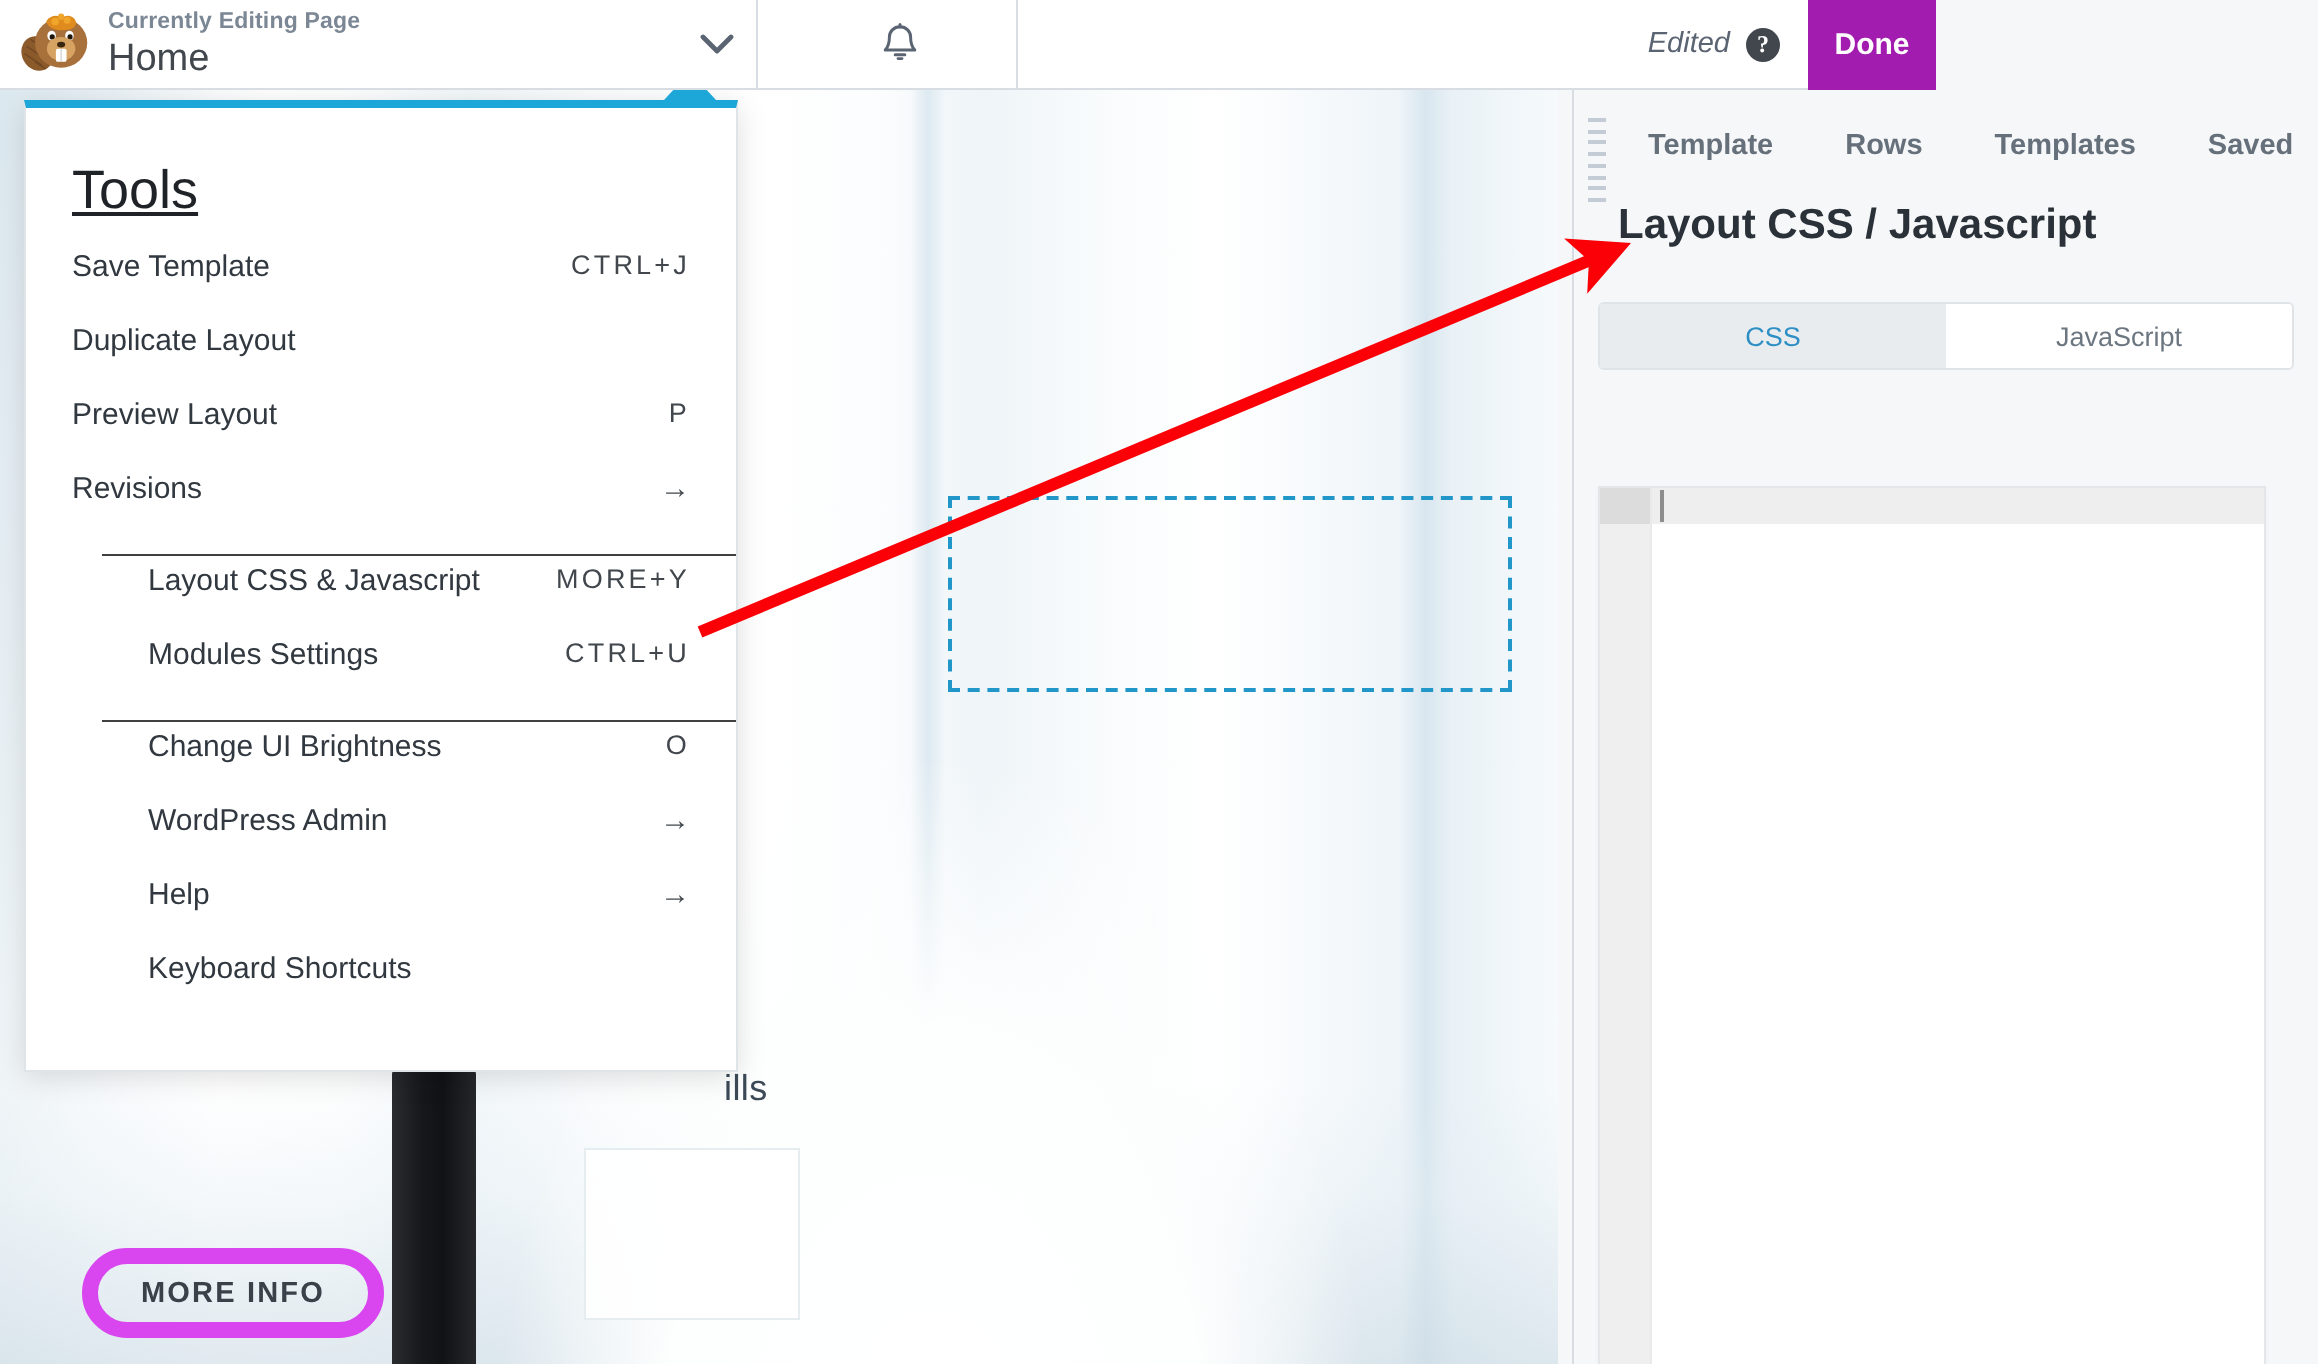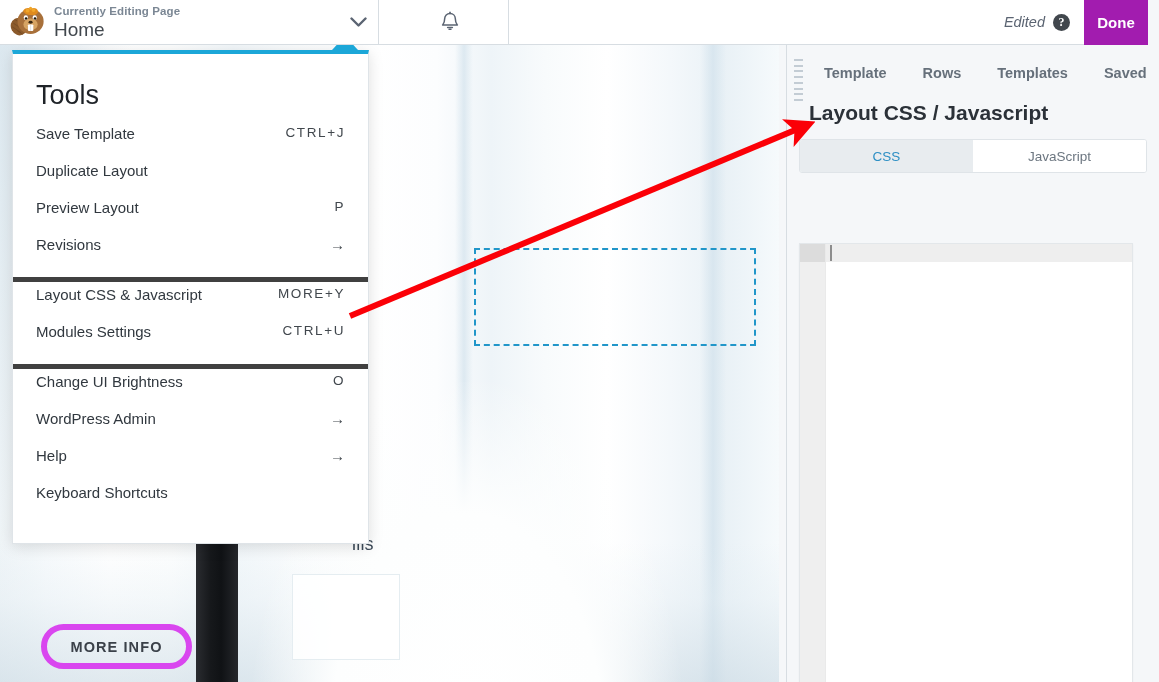--- a/index.html
+++ b/index.html
@@ -6,21 +6,21 @@
   html, body {
     width: 1159px; height: 682px;
     font-family: "Liberation Sans", sans-serif;
     overflow: hidden;
     background: #f5f7f9;
   }
   #app { position: relative; width: 1159px; height: 682px; }
 
   
   .topbar {
-    position: absolute; top: 0; left: 0; width: 1148px; height: 45px;
+    position: absolute; top: 0; left: 0; width: 968px; height: 45px;
     background: #ffffff;
     border-bottom: 1px solid #d7dde2;
     display: flex; align-items: stretch;
     z-index: 40;
     gap: 12px;
   }
   .tb-pagebox {
     width: 379px; height: 44px;
     display: flex; align-items: center;
     border-right: 1px solid #d7dde2;
@@ -88,30 +88,30 @@
     position: absolute; left: 292px; bottom: 22px; width: 108px; height: 86px;
     background: rgba(255,255,255,0.85);
     box-shadow: 0 0 0 1px rgba(222,232,238,0.8) inset;
   }
   .blur-col-a { position:absolute; left: 455px; top: 0; width: 18px; height: 100%;
     background: linear-gradient(90deg, rgba(214,229,238,0.0), rgba(205,223,234,0.6), rgba(214,229,238,0.0)); }
   .blur-col-b { position:absolute; left: 700px; top: 0; width: 26px; height: 100%;
     background: linear-gradient(90deg, rgba(214,229,238,0.0), rgba(198,218,231,0.5), rgba(214,229,238,0.0)); }
 
   .skills-text {
-    position: absolute; left: 352px; top: 489px;
+    position: absolute; left: 362px; top: 489px;
     font-size: 18px; color: #3c4a58; letter-spacing: .2px;
   }
   .dropzone {
     position: absolute; left: 474px; top: 203px; width: 282px; height: 98px;
     border: 2px dashed #2196c9;
   }
   .more-info {
     position: absolute; left: 41px; top: 579px; width: 151px; height: 45px;
-    border: 6px solid #d946ef; border-radius: 24px;
+    border: 8px solid #d946ef; border-radius: 24px;
     background: transparent; color: #3b4149;
     font-size: 14.5px; font-weight: bold; letter-spacing: 1.1px;
     display: flex; align-items: center; justify-content: center;
     cursor: pointer; font-family: "Liberation Sans", sans-serif;
   }
 
   
   .menu {
     position: absolute; left: 12px; top: 50px; width: 357px;
     background: #ffffff;
@@ -125,23 +125,24 @@
     position: absolute; left: 332px; top: 36px;
     width: 0; height: 0;
     border-left: 13px solid transparent;
     border-right: 13px solid transparent;
     border-bottom: 14px solid #1ca7d8;
     z-index: 31;
   }
   .menu-title {
     font-size: 27px; color: #1f2328; font-weight: normal;
     padding: 26px 0 10px 23px;
+    text-decoration: underline;
   }
   .menu-group { padding: 4px 0; }
-  .menu-group + .menu-group { border-top: 5px solid #404040; }
+  .menu-group + .menu-group { border-top: 1px solid #404040; margin-left: 38px; }
   .menu-item {
     display: flex; align-items: flex-start; justify-content: space-between;
     padding: 0 23px; height: 37px;
     cursor: pointer;
   }
   .menu-item .mi-label { font-size: 15px; color: #31383f; }
   .menu-item .mi-short { font-size: 13.5px; color: #41474d; letter-spacing: 1.6px; }
   .menu-item .mi-arrow { font-size: 15px; color: #41474d; }
 
   
@@ -165,21 +166,21 @@
   .panel-tab {
     font-size: 14.5px; color: #66707b; font-weight: bold;
     padding: 0 18px; cursor: pointer; white-space: nowrap;
   }
   .panel-tab:first-child { padding-left: 0; }
   .panel-heading {
     font-size: 21px; color: #2b3138; font-weight: bold;
     padding: 0 0 14px 22px;
   }
   .code-tabs {
-    display: flex; margin: 0 12px;
+    display: flex; margin: 12px 12px;
     border: 1px solid #dfe4e8; border-radius: 3px; overflow: hidden;
     background: #fff;
     text-align: center;
   }
   .code-tab {
     flex: 1 1 50%; height: 32px;
     display: flex; align-items: center; justify-content: center;
     font-size: 13.5px; cursor: pointer;
     background: #ffffff; color: #6c7680;
   }

